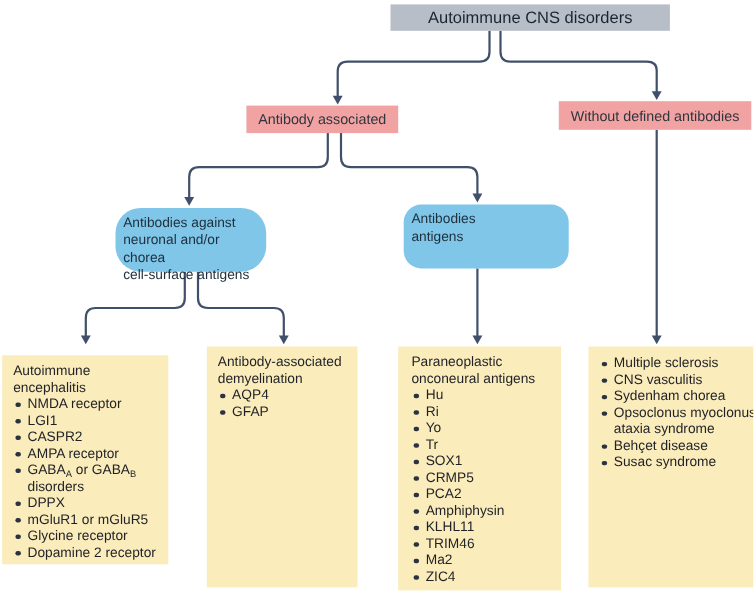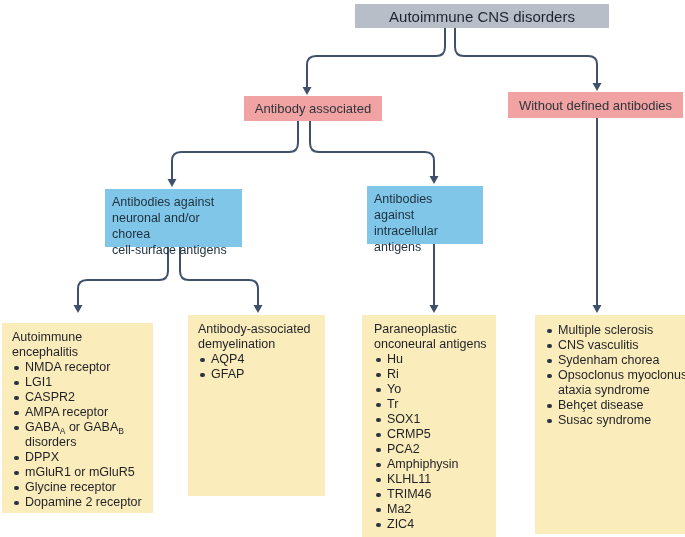--- a/index.html
+++ b/index.html
@@ -20,39 +20,39 @@
     color: #1b2531;
     font-size: 15px; font-weight: 400;
     display: flex; align-items: center; justify-content: center;
   }
   .branch-box {
     background: #f0a3a2;
     color: #30343c;
     font-size: 13px;
     display: flex; align-items: center; justify-content: center;
   }
-  .branch-left  { left: 244px; top: 96px; width: 138px; height: 25px; }
+  .branch-left  { left: 224px; top: 96px; width: 138px; height: 25px; }
   .branch-right { left: 508px; top: 92px; width: 175px; height: 26px; }
   .antigen-box {
     background: #7fc6e8;
     color: #1e2f3d;
     font-size: 12.5px; line-height: 16px;
     padding: 5px 7px;
   }
-  .antigen-left  { left: 105px; top: 189px; width: 137px; height: 58px; }
-  .antigen-right { left: 367px; top: 186px; width: 116px; height: 58px; }
+  .antigen-left  { left: 105px; top: 189px; width: 137px; height: 58px; border-radius: 23px; }
+  .antigen-right { left: 367px; top: 186px; width: 150px; height: 58px; border-radius: 16px; }
   .leaf {
     background: #fbecbb;
     color: #1f2127;
     font-size: 12.5px; line-height: 15px;
     padding: 7px 5px 6px 10px;
   }
   .leaf-1 { left: 2px;   top: 323px; width: 151px; height: 190px; }
-  .leaf-2 { left: 188px; top: 315px; width: 137px; height: 181px; }
-  .leaf-3 { left: 362px; top: 315px; width: 134px; height: 222px; padding-left: 12px; }
+  .leaf-2 { left: 188px; top: 315px; width: 137px; height: 219px; }
+  .leaf-3 { left: 362px; top: 315px; width: 148px; height: 222px; padding-left: 12px; }
   .leaf-4 { left: 535px; top: 315px; width: 173px; height: 219px; padding-top: 8px; }
   .leaf ul { list-style: none; }
   .leaf li { position: relative; padding-left: 13px; }
   .leaf li::before {
     content: ""; position: absolute; left: 2px; top: 5.5px;
     width: 4.5px; height: 4.5px; border-radius: 50%; background: #2c3340;
   }
   sub { font-size: 8.5px; line-height: 0; vertical-align: -3px; }
   svg.connectors { position: absolute; left: 0; top: 0; pointer-events: none; }
   svg.connectors path.line { stroke: #41506a; stroke-width: 2; fill: none; }
@@ -103,21 +103,20 @@
   </div>
 
   <div class="box antigen-box antigen-left">
     <div>Antibodies against</div>
     <div>neuronal and/or chorea</div>
     <div>cell-surface antigens</div>
   </div>
 
   <div class="box antigen-box antigen-right">
     <div>Antibodies</div>
-    <div>against intracellular</div>
     <div>antigens</div>
   </div>
 
   <div class="box leaf leaf-1">
     <div>
       <div>Autoimmune</div>
       <div>encephalitis</div>
     </div>
     <ul>
       <li>NMDA receptor</li>

